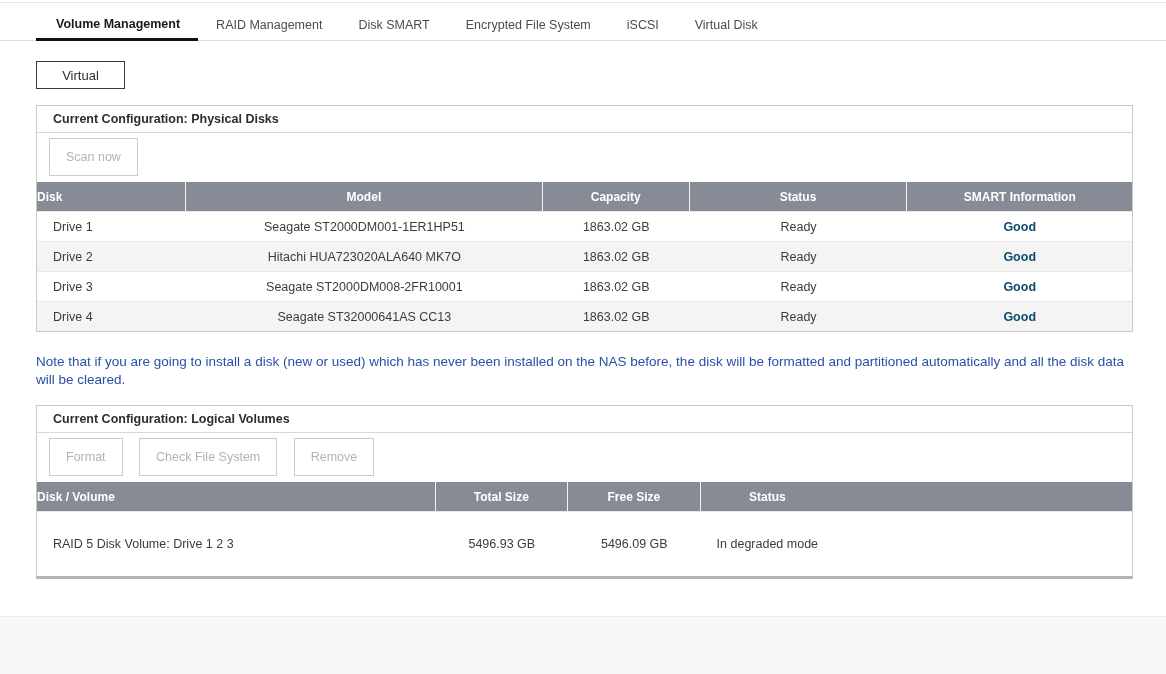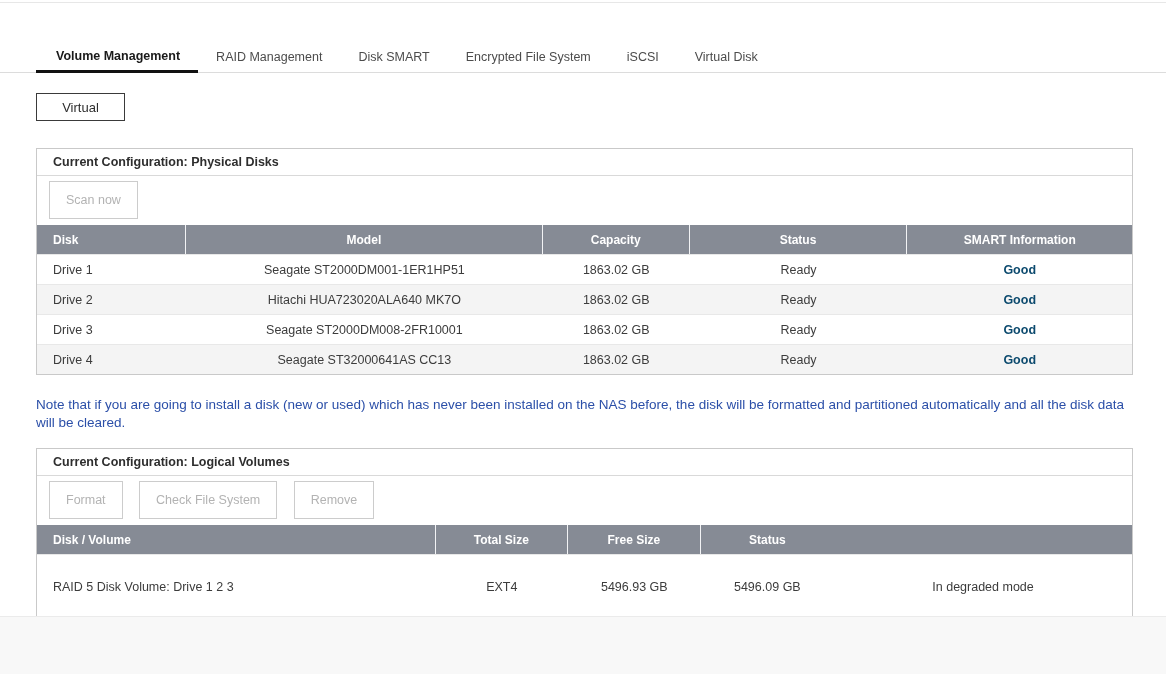--- a/index.html
+++ b/index.html
@@ -5,48 +5,48 @@
   * { margin:0; padding:0; box-sizing:border-box; }
   html,body { width:1166px; height:674px; background:#ffffff; overflow:hidden;
               font-family:"Liberation Sans","DejaVu Sans",sans-serif; position:relative; }
 
   
   .tabbar { margin-top:2px; border-top:1px solid #e7e7e7; border-bottom:1px solid #dcdcdc;
             padding:10px 0 0 36px; display:flex; align-items:flex-end; }
   .tab { font-size:12.5px; color:#4c4c4c; padding:4px 18px 9px 18px; margin-bottom:-1px;
          cursor:pointer; white-space:nowrap; }
   .tab.active { color:#1a1a1a; font-weight:bold; border-bottom:3px solid #111; padding-bottom:7px; }
-  .tab:first-child { padding-left:0; border-left:none;margin-top:32px; }
+  .tab:first-child { padding-left:0; border-left:none; }
   .tab.active:first-child { border-bottom:3px solid #111; margin-left:0; padding-left:20px; margin-right:0; }
 
   
   .create-btn { display:block; margin:20px 0 0 36px; width:89px; height:28px;
                 background:#fff; border:1px solid #3a3a3a; font-size:13px; color:#2e2e2e;
                 font-family:inherit; cursor:pointer; }
 
   
   .panel { margin-left:36px; width:1097px; border:1px solid #c9c9c9; background:#fff; }
-  .panel.p1 { margin-top:27px; }
+  .panel.p1 { margin-top:16px; }
   .panel.p2 { margin-top:16px; border-bottom:3px solid #b5b5b5; }
   .panel-title { height:27px; line-height:26px; padding-left:16px; font-size:12.5px;
                  font-weight:bold; color:#2e2e2e; border-bottom:1px solid #d9d9d9; }
   .panel-toolbar { padding:5px 0 6px 12px; }
   .tb-btn { height:38px; padding:0 16px; margin-right:12px; background:#fff;
             border:1px solid #cccccc; color:#b3b3b3; font-size:12.5px;
             font-family:inherit; cursor:default; }
 
   
   .grid { display:grid; width:100%; }
   .g-phys { grid-template-columns:13.6% 32.6% 13.4% 19.9% 20.5%; }
   .g-log  { grid-template-columns:36.4% 12.1% 12.1% 12.2% 27.2%; }
   .thead { background:#868b95; color:#ffffff; height:29px; }
   .thead .cell { font-size:12px; font-weight:bold; display:flex; align-items:center;
                  justify-content:center; border-right:1px solid #f2f3f5; }
   .thead .cell:last-child { border-right:none; }
-  .thead .cell.first { justify-content:flex-start; padding-left:16px; }
+  .thead .cell.first { justify-content:flex-start; }
   .trow { height:30px; border-top:1px solid #e8e8e8; background:#fff; cursor:pointer; }
   .trow.alt { background:#f4f4f4; }
   .trow .cell { font-size:12.5px; color:#3c3c3c; display:flex; align-items:center;
                 justify-content:center; overflow:hidden; white-space:nowrap; }
   .trow .cell.first { justify-content:flex-start; padding-left:16px; }
   .trow .cell.smart { color:#0c4a6e; font-weight:bold; }
   .trow.tall { height:65px; }
 
   
   .note { margin:21px 30px 0 36px; font-size:13.5px; color:#2b4fa8; line-height:18px; }
@@ -121,20 +121,19 @@
     <button class="tb-btn">Remove</button>
   </div>
   <div class="grid g-log thead">
     <div class="cell first">Disk / Volume</div>
     <div class="cell">Total Size</div>
     <div class="cell">Free Size</div>
     <div class="cell">Status</div>
   </div>
   <div class="grid g-log trow tall">
     <div class="cell first">RAID 5 Disk Volume: Drive 1 2 3</div>
-    <div class="cell">EXT4</div>
     <div class="cell">5496.93 GB</div>
     <div class="cell">5496.09 GB</div>
     <div class="cell">In degraded mode</div>
   </div>
 </div>
 
 <div class="footer"></div>
 
 </body></html>

